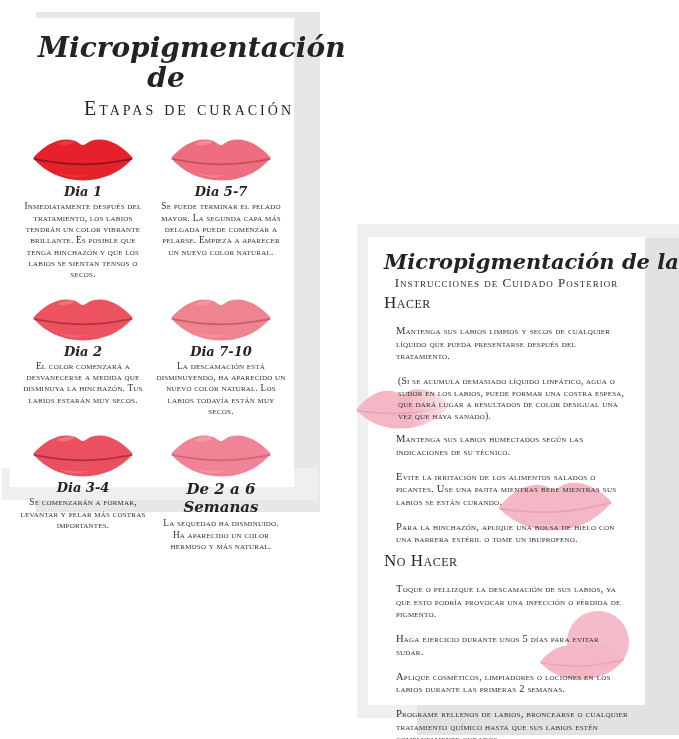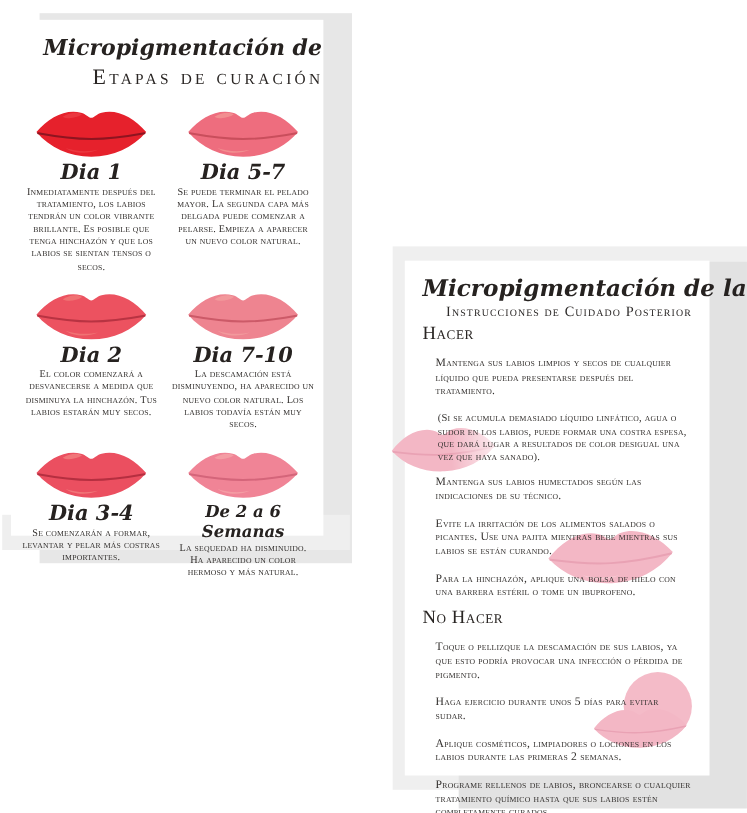--- a/index.html
+++ b/index.html
@@ -6,36 +6,36 @@
   #page{position:relative;width:679px;height:739px;overflow:hidden;background:#fff;
         font-family:"Liberation Serif",serif;color:#2e2b2a;}
   .panel{position:absolute;}
   .card{position:absolute;background:#fff;}
   .content{position:relative;z-index:1;height:100%;}
 
   
   #left-card{left:10px;top:18px;width:284px;height:469px;}
   .title-script{font-family:"DejaVu Serif",serif;font-style:italic;font-weight:700;
                 text-align:center;color:#262220;}
-  #left-card .title-script{font-size:20px;line-height:1.08;margin-top:15px;margin-left:28px;}
+  #left-card .title-script{font-size:28px;line-height:1.08;margin-top:15px;margin-left:28px;}
   .sc{font-variant:small-caps;}
   #left-card .subtitle{font-size:20px;letter-spacing:3px;text-align:right;margin:4px 0 10px;
                        color:#2a2624;}
   .stages{display:grid;grid-template-columns:1fr 1fr;column-gap:8px;row-gap:9px;padding:0 8px;}
   .stage{text-align:center;}
   .stage svg{width:104px;height:52px;display:block;margin:0 auto;}
   .stage .day{font-family:"DejaVu Serif",serif;font-style:italic;font-weight:700;
-              font-size:19px;margin:2px 0 2px;color:#262220;}
+              font-size:13px;margin:2px 0 2px;color:#262220;}
   .stage .desc{font-size:9.3px;line-height:1.22;letter-spacing:.2px;color:#33302e;}
 
   
   #right-card{left:368px;top:237px;width:277px;height:468px;}
   #right-card .inner{padding:12px 16px 0 16px;}
   #right-card .title-script{font-size:21px;white-space:nowrap;}
-  #right-card .subtitle{font-size:13px;letter-spacing:1px;text-align:right;margin:1px 0 2px;}
+  #right-card .subtitle{font-size:13px;letter-spacing:1px;text-align:center;margin:1px 0 2px;}
   .section-heading{font-size:17px;letter-spacing:.5px;margin:2px 0 2px;color:#2a2624;}
   .item{font-size:10.6px;line-height:1.2;letter-spacing:.2px;margin:12px 0 5px 12px;color:#33302e;}
   .item.small{font-size:9.6px;margin-left:14px;}
 
   
   .decor{position:absolute;}
   .decor svg{width:100%;height:100%;display:block;}
   #decor-lips-left{left:334px;top:381px;width:138px;height:49px;transform:rotate(-3deg);
       -webkit-mask-image:linear-gradient(to right,#000 55%,transparent 96%);
       mask-image:linear-gradient(to right,#000 55%,transparent 96%);}

